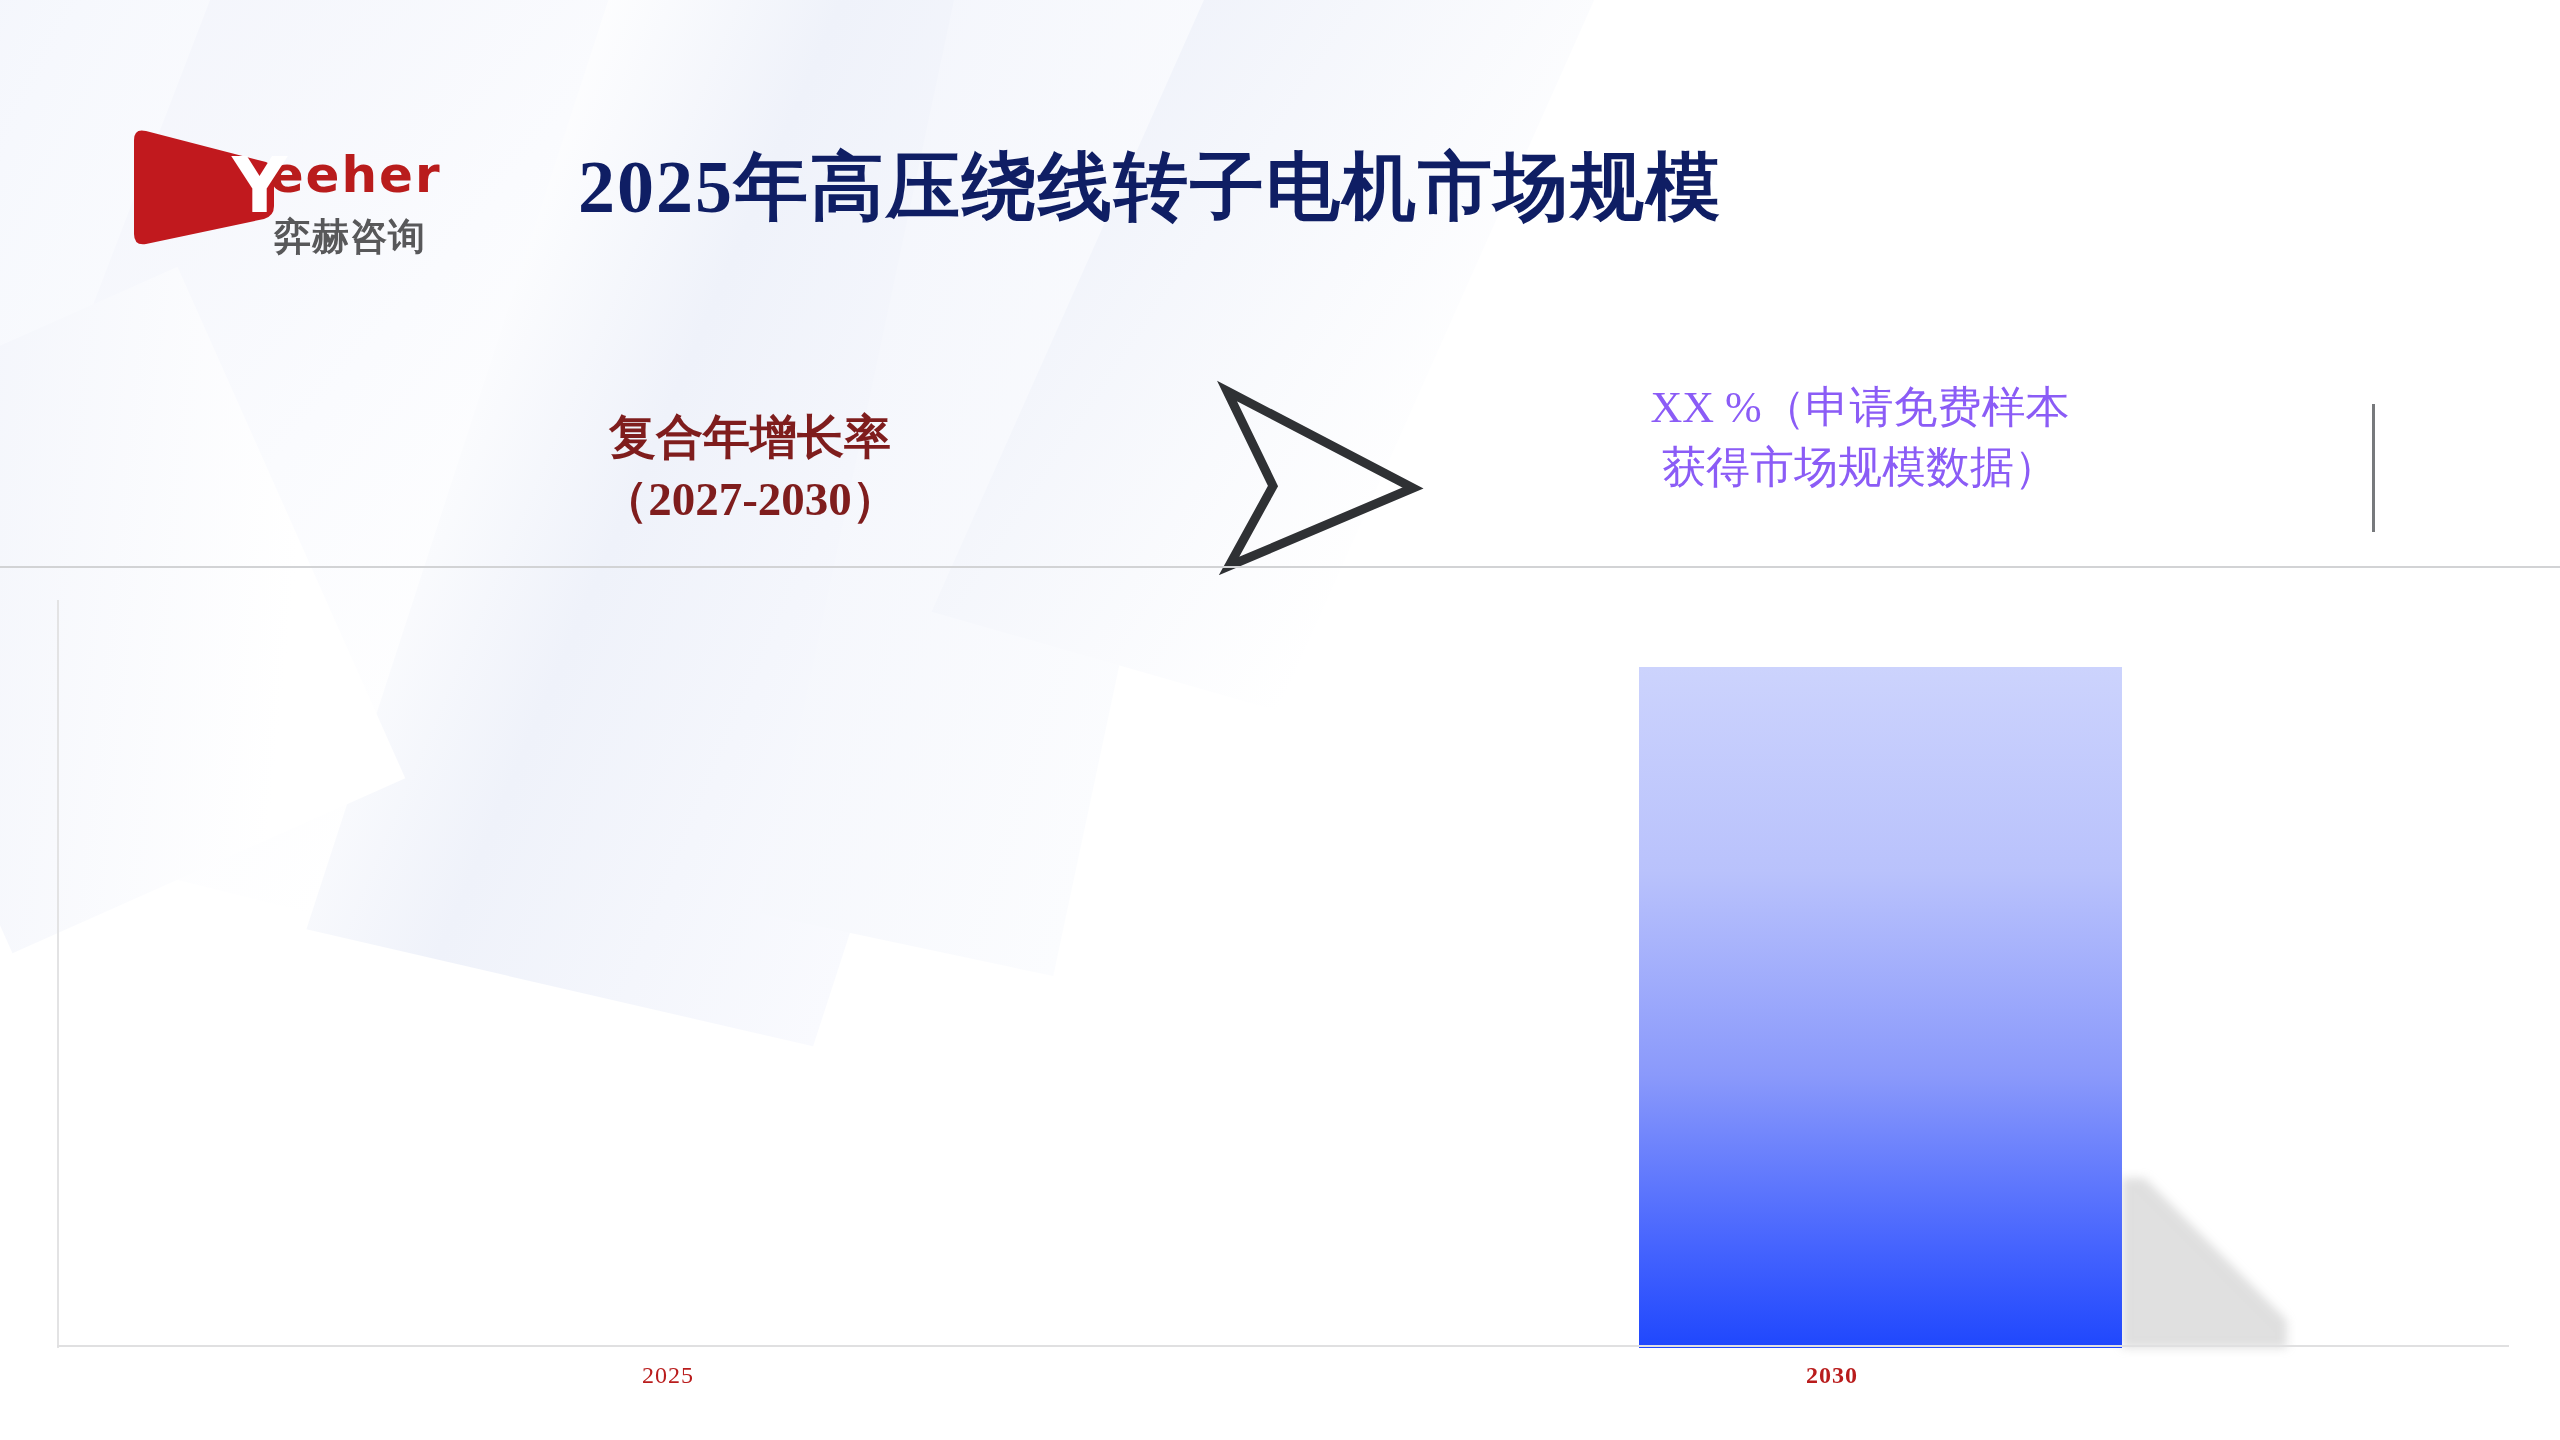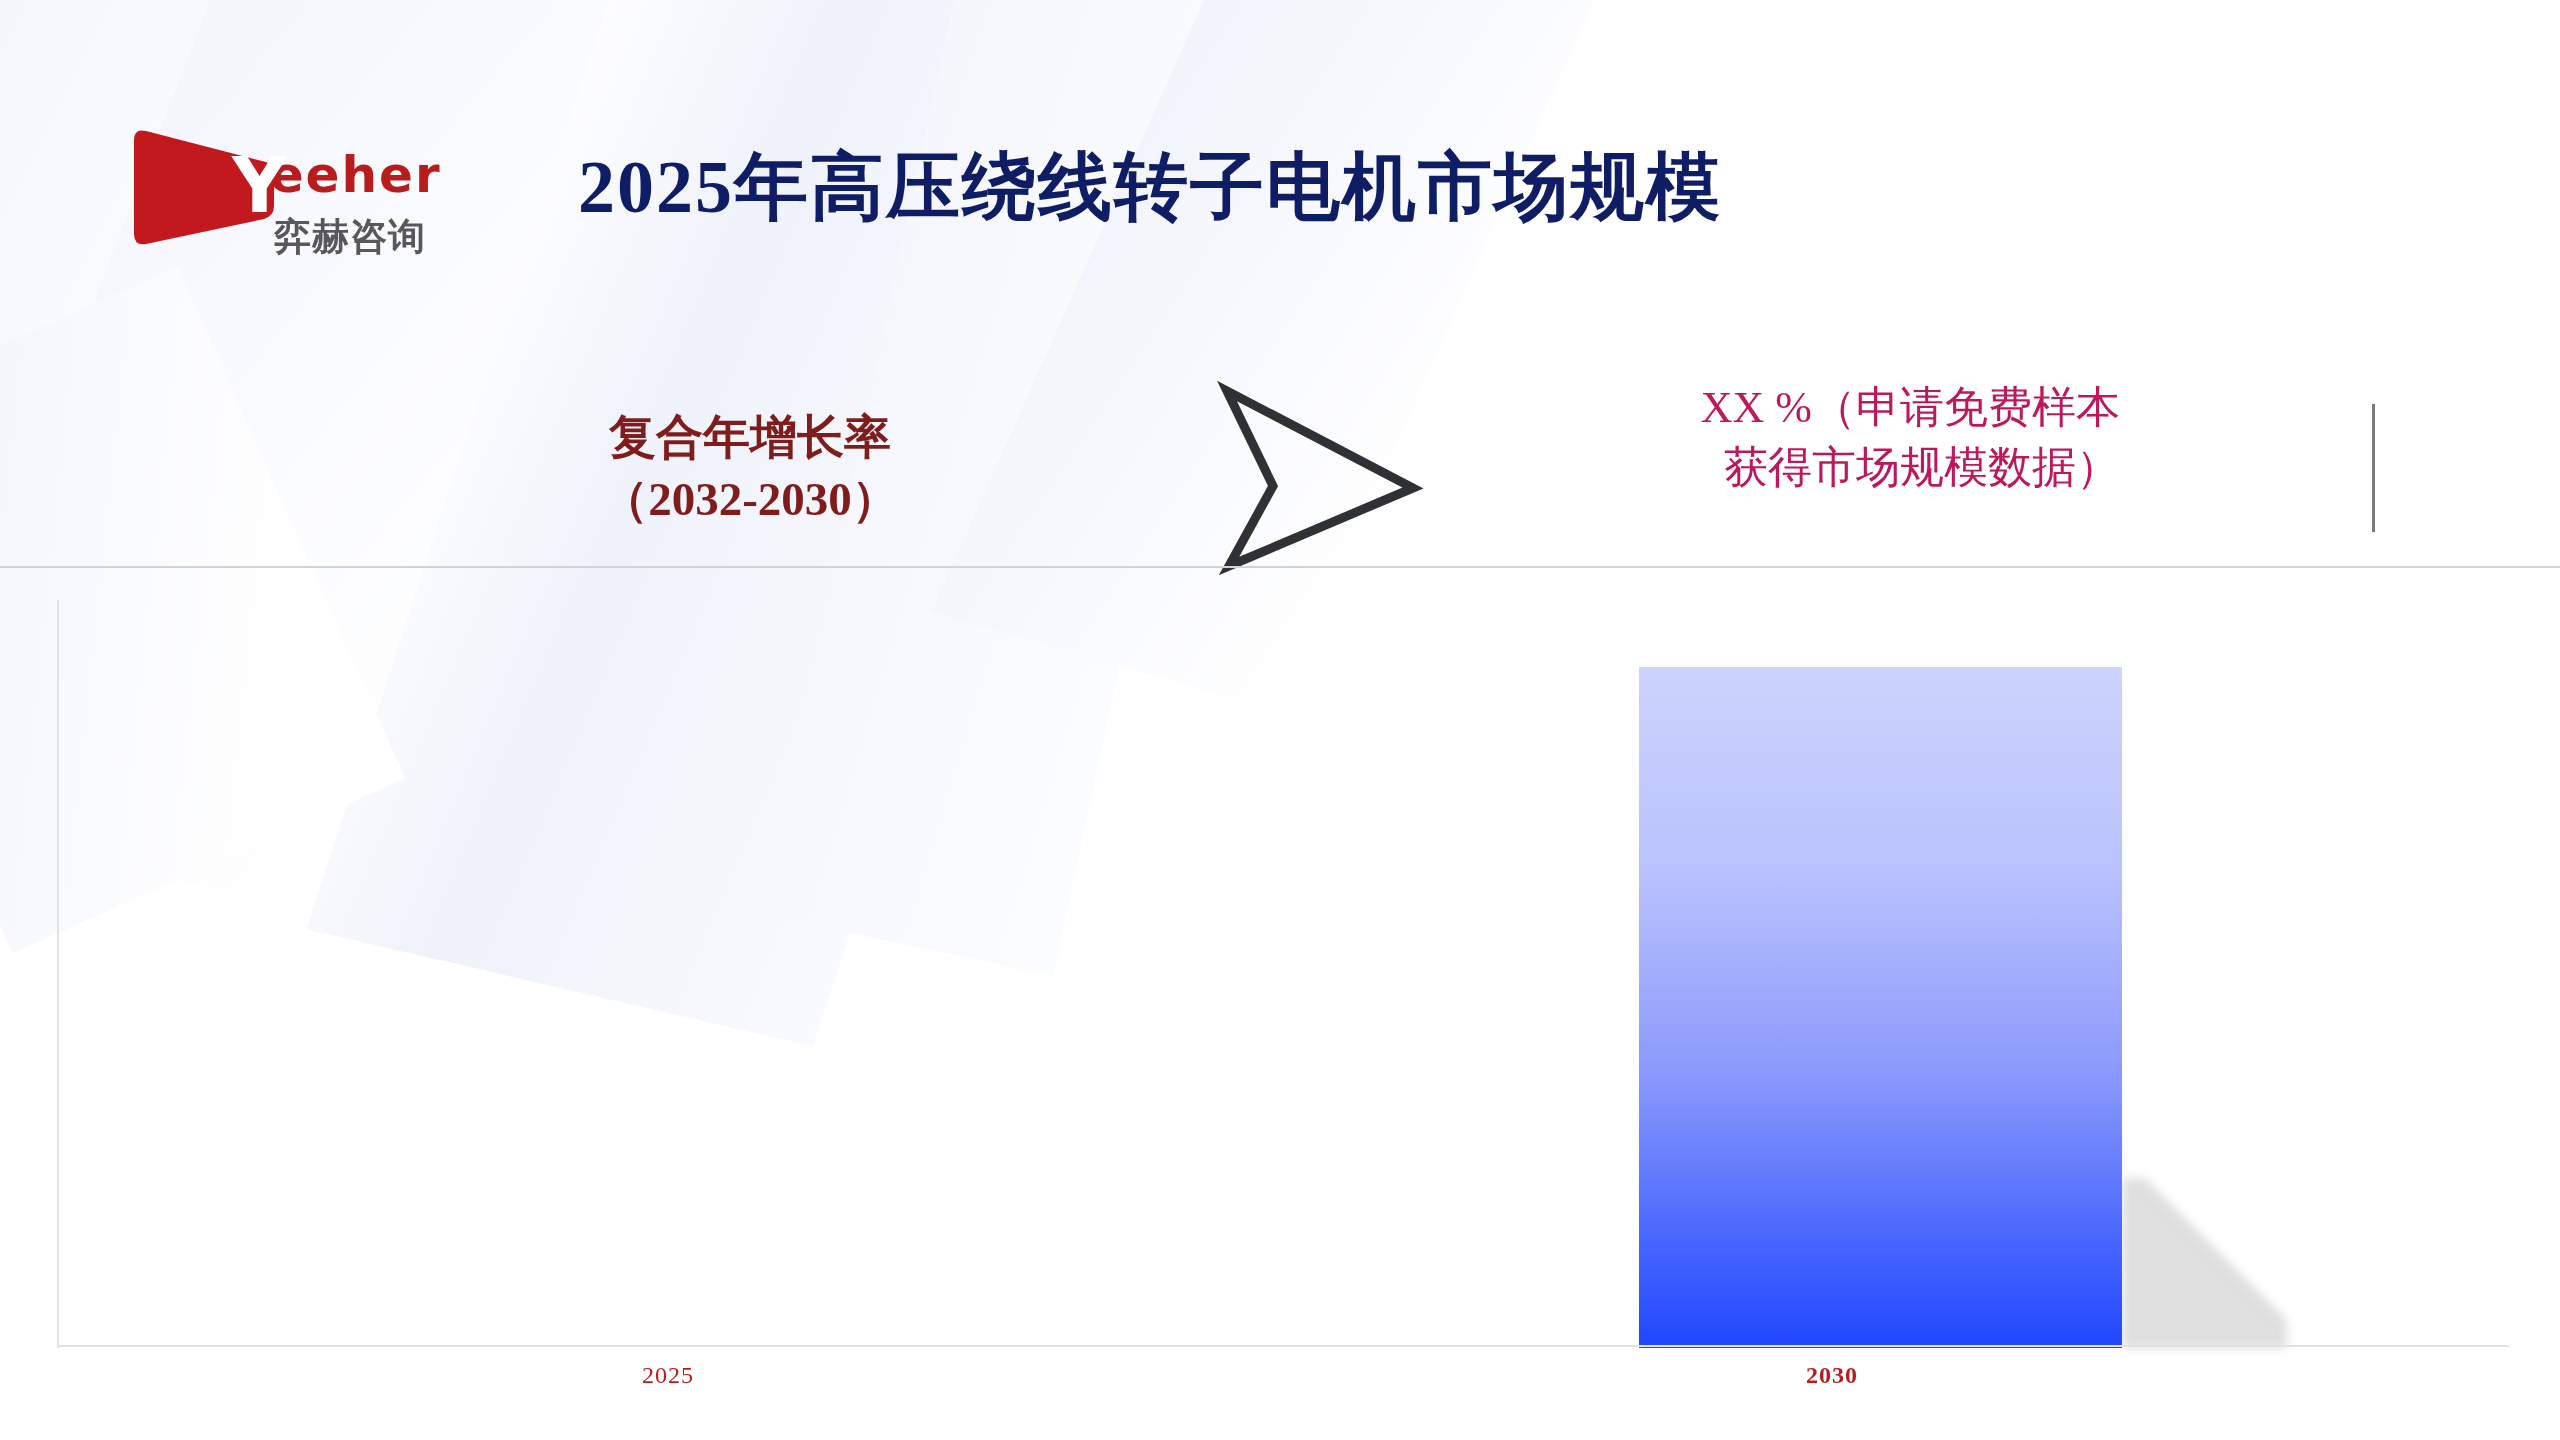--- a/index.html
+++ b/index.html
@@ -148,23 +148,23 @@
     left: 1215px;
     top: 380px;
     width: 210px;
     height: 195px;
   }
   #rightstat {
     position: absolute;
     left: 1600px;
     top: 378px;
     width: 520px;
-    text-align: right;
+    text-align: center;
     font-size: 44px;
-    color: #be185d;
+    color: #8b5cf6;
     line-height: 1.36;
   }
   #vdivider {
     position: absolute;
     left: 2372px;
     top: 404px;
     width: 3px;
     height: 128px;
     background: #77797c;
   }
@@ -257,21 +257,21 @@
     </svg>
     <div class="wordmark"><span class="hidden-y">Y</span>eeher</div>
     <div class="bigY">Y</div>
     <div class="sub">弈赫咨询</div>
   </div>
 
   <div id="title">2025年高压绕线转子电机市场规模</div>
 
   <div id="cagr">
     <div>复合年增长率</div>
-    <div>（2032-2030）</div>
+    <div>（2027-2030）</div>
   </div>
 
   <svg id="arrow" viewBox="0 0 210 195">
     <path d="M12 11 L198 108 L14 186 L58 106 Z" fill="none" stroke="#2f3134" stroke-width="9" stroke-linejoin="miter" stroke-linecap="square"></path>
   </svg>
 
   <div id="rightstat">
     <div>XX %（申请免费样本</div>
     <div>获得市场规模数据）</div>
   </div>

